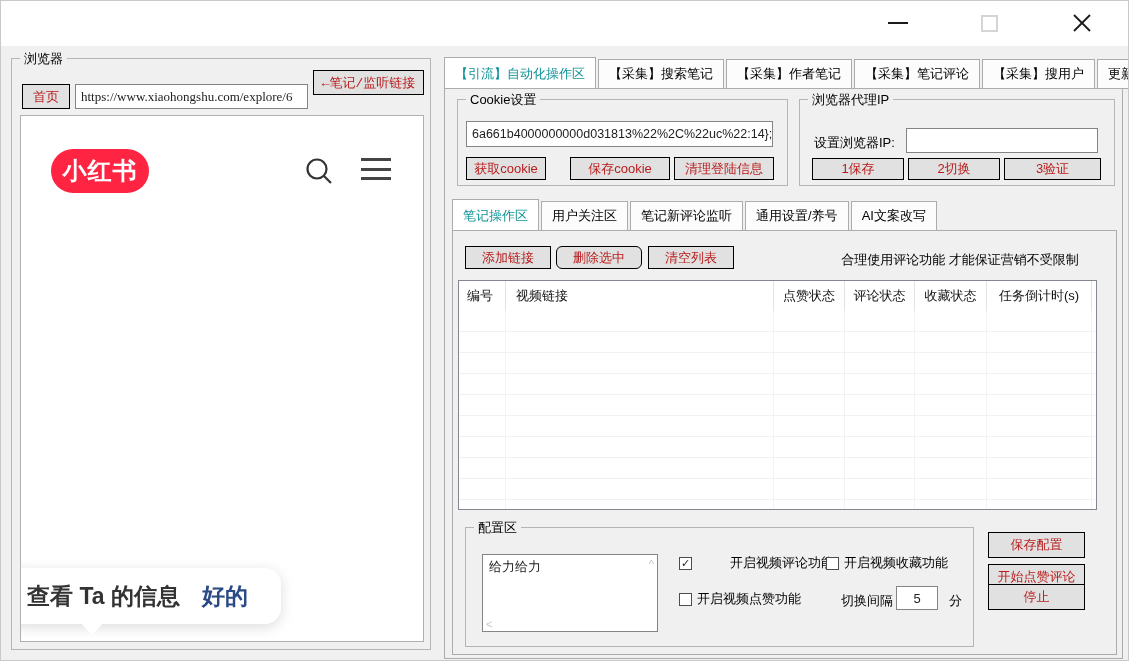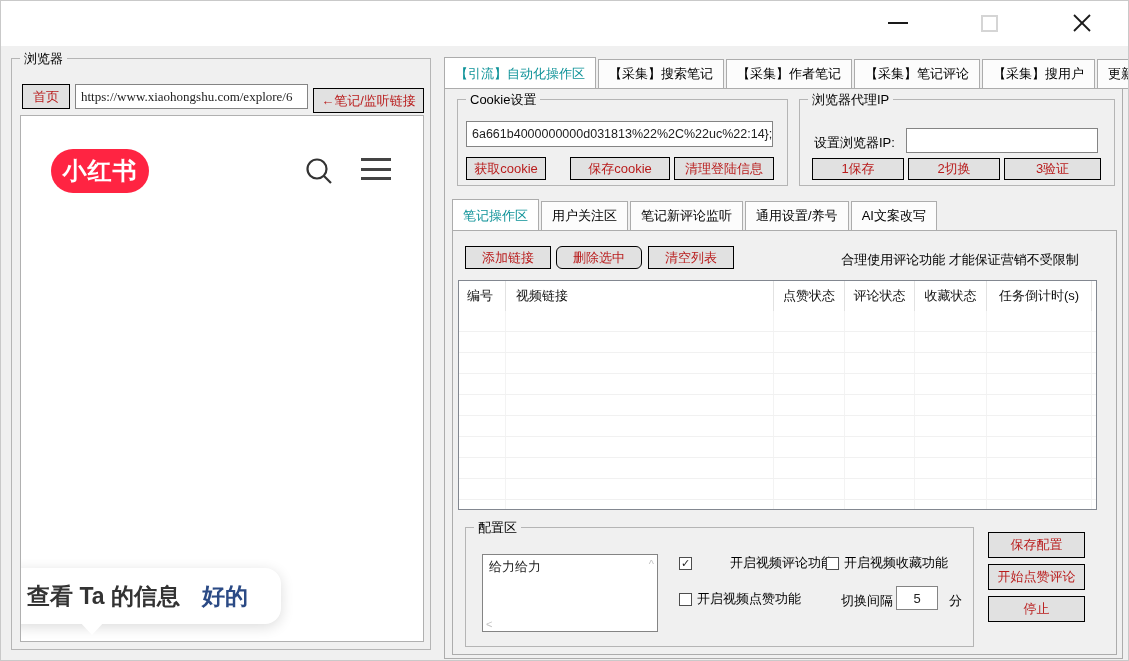--- a/index.html
+++ b/index.html
@@ -79,21 +79,21 @@
         <line x1="19" y1="3" x2="3" y2="19" stroke="#1a1a1a" stroke-width="1.8"></line>
       </svg>
     </div>
   </div>
 
   <div class="grp" style="left:10px; top:57px; width:420px; height:592px;">
     <span class="grp-label">浏览器</span>
 
     <div class="btn" style="left:10px; top:25px; width:48px; height:25px;">首页</div>
     <div class="tbox" style="left:63px; top:25px; width:233px; height:25px;font-family:Liberation Serif, serif;">https://www.xiaohongshu.com/explore/6</div>
-    <div class="btn" style="left:301px; top:29px; width:111px; height:25px;">←笔记/监听链接</div>
+    <div class="btn" style="left:301px; top:11px; width:111px; height:25px;font-family:Liberation Mono, monospace;">←笔记/监听链接</div>
 
     <div class="viewport">
       <div class="logo">小红书</div>
 
       <div style="position:absolute; left:283px; top:40px;">
         <svg width="30" height="30" viewBox="0 0 30 30">
           <circle cx="13" cy="13" r="9.5" fill="none" stroke="#333" stroke-width="2.2"></circle>
           <line x1="20" y1="20" x2="27" y2="27" stroke="#333" stroke-width="2.2"></line>
         </svg>
       </div>
@@ -268,17 +268,17 @@
           <span>开启视频点赞功能</span>
         </div>
 
         <span class="lbl" style="left:375px; top:64px;">切换间隔</span>
         <div class="tbox" style="left:430px; top:58px; width:42px; height:24px; justify-content:center;">5</div>
         <span class="lbl" style="left:483px; top:64px;">分</span>
       </div>
 
       <div class="btn" style="left:535px; top:301px; width:97px; height:26px;">保存配置</div>
       <div class="btn" style="left:535px; top:333px; width:97px; height:26px;">开始点赞评论</div>
-      <div class="btn" style="left:535px; top:365px; width:97px; height:26px;">停止</div>
+      <div class="btn" style="left:535px; top:353px; width:97px; height:26px;">停止</div>
     </div>
   </div>
 
 </div>
 
 </body></html>

